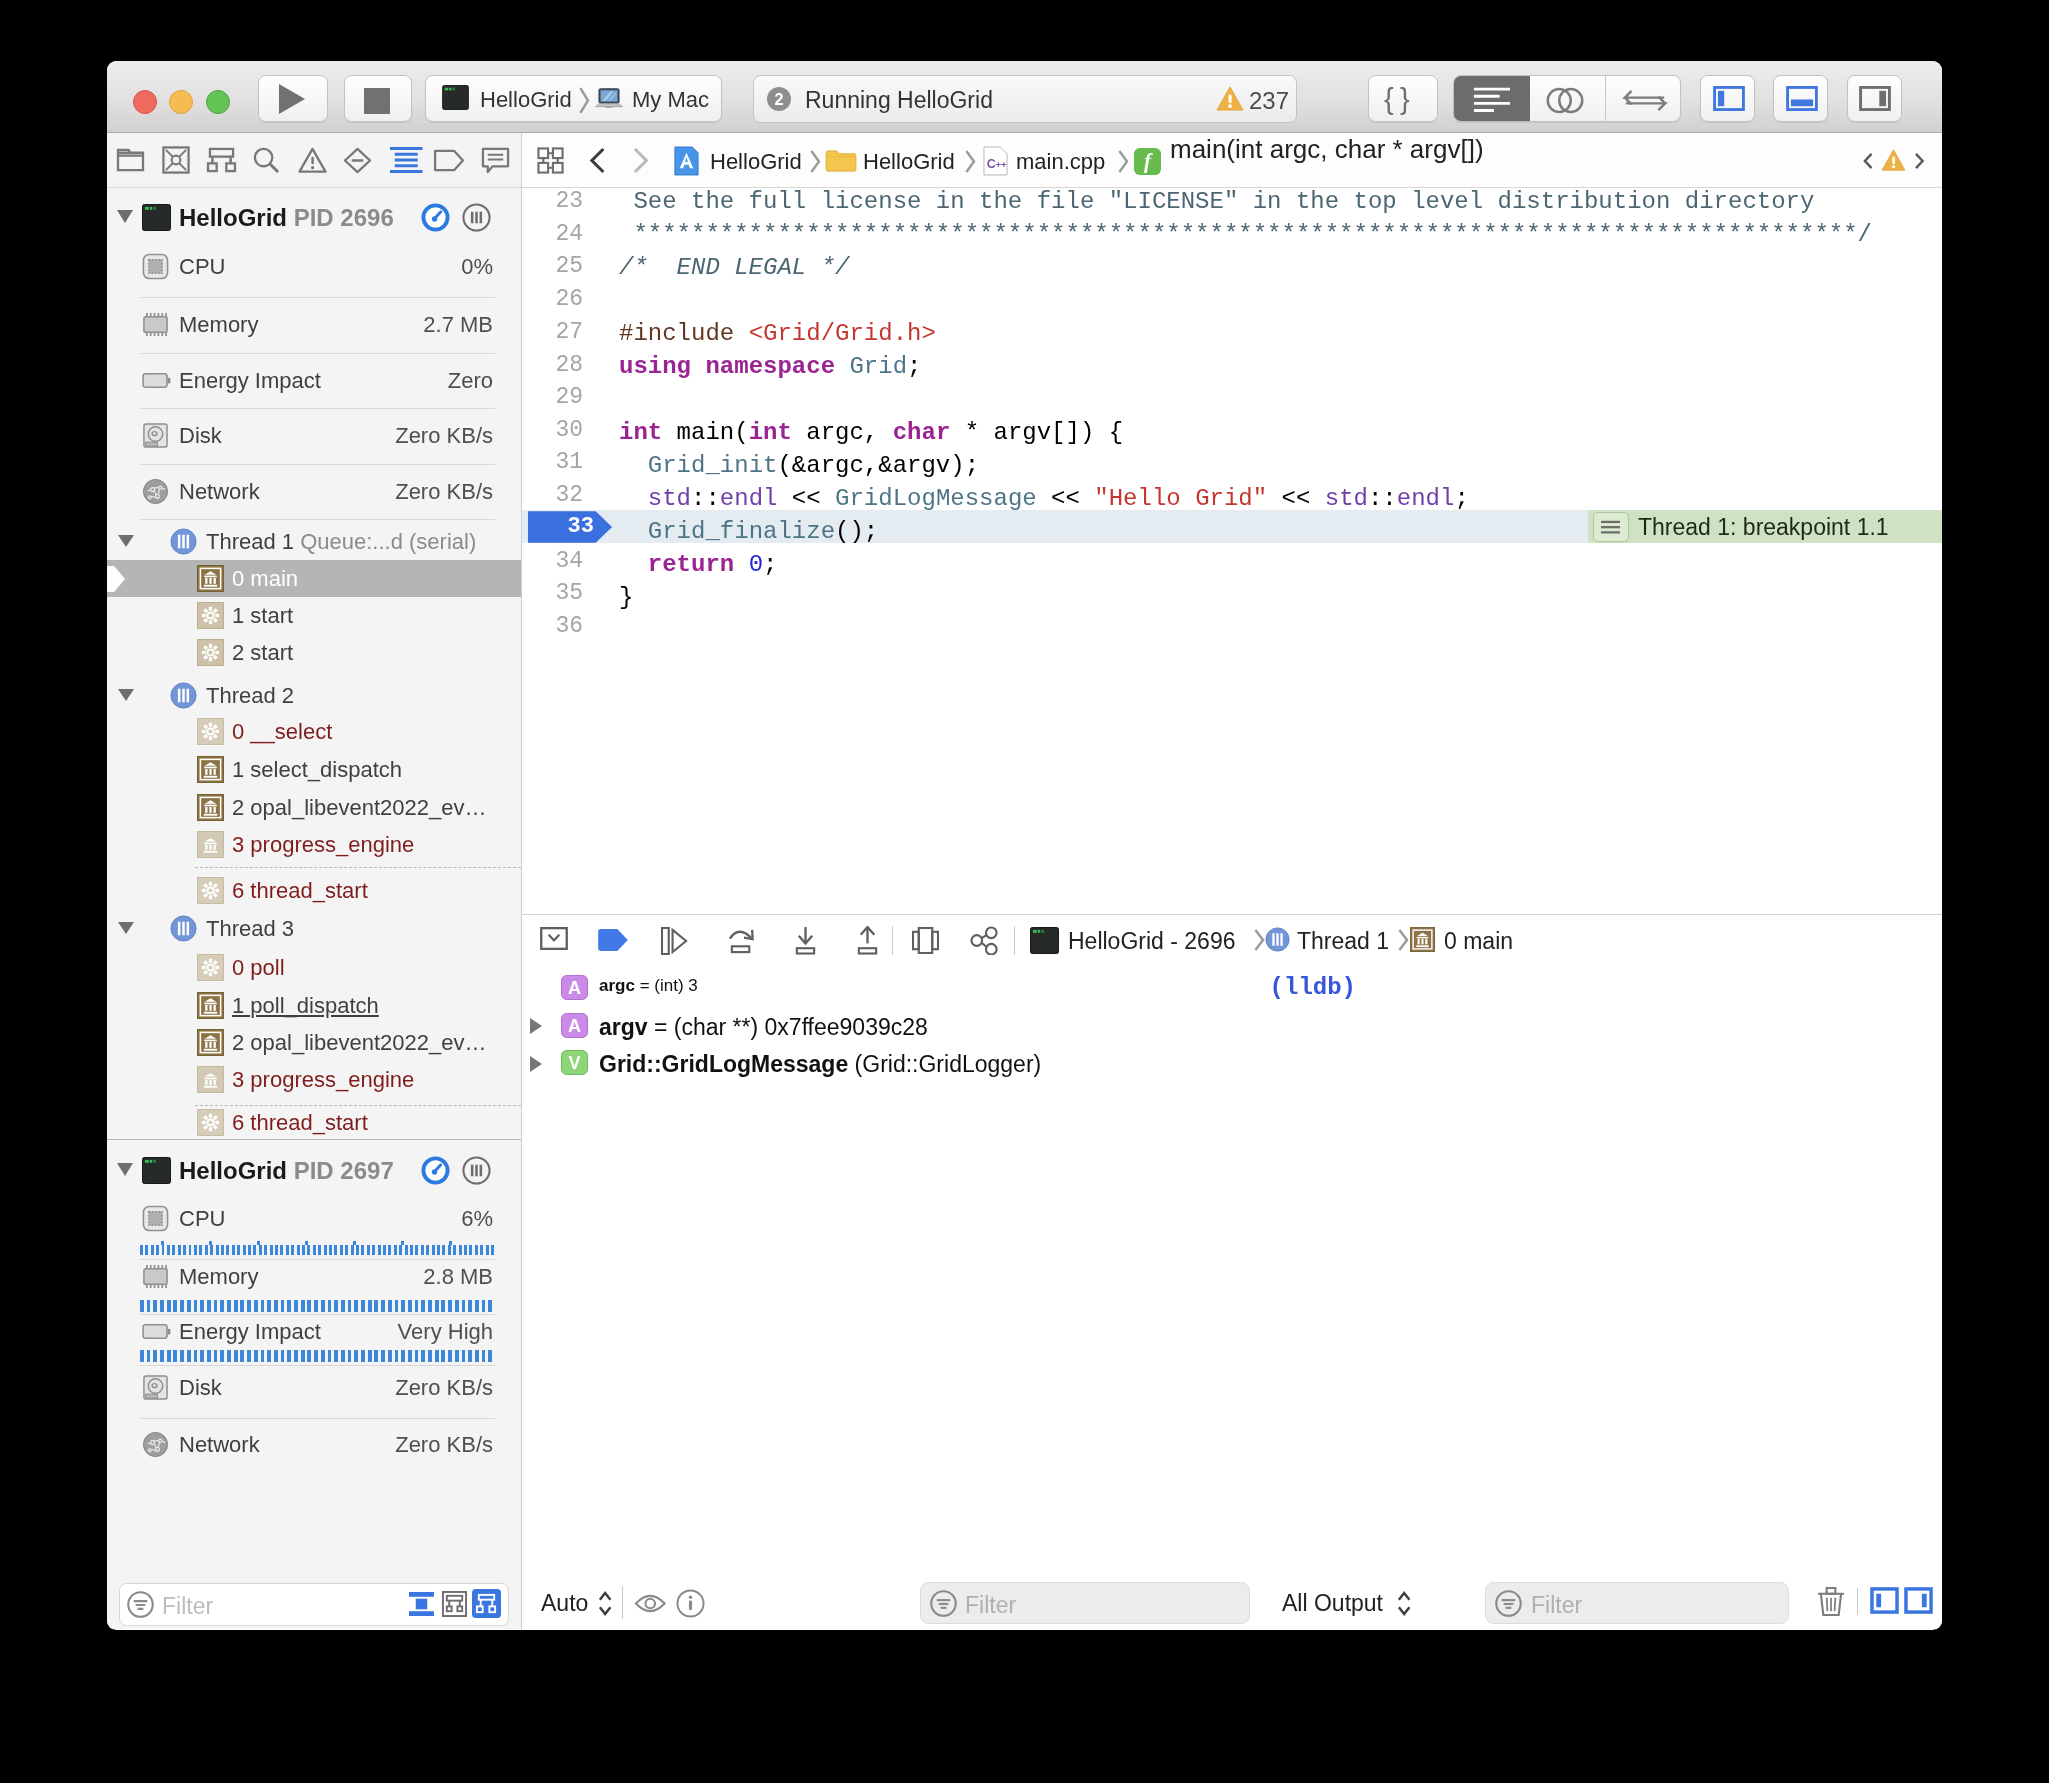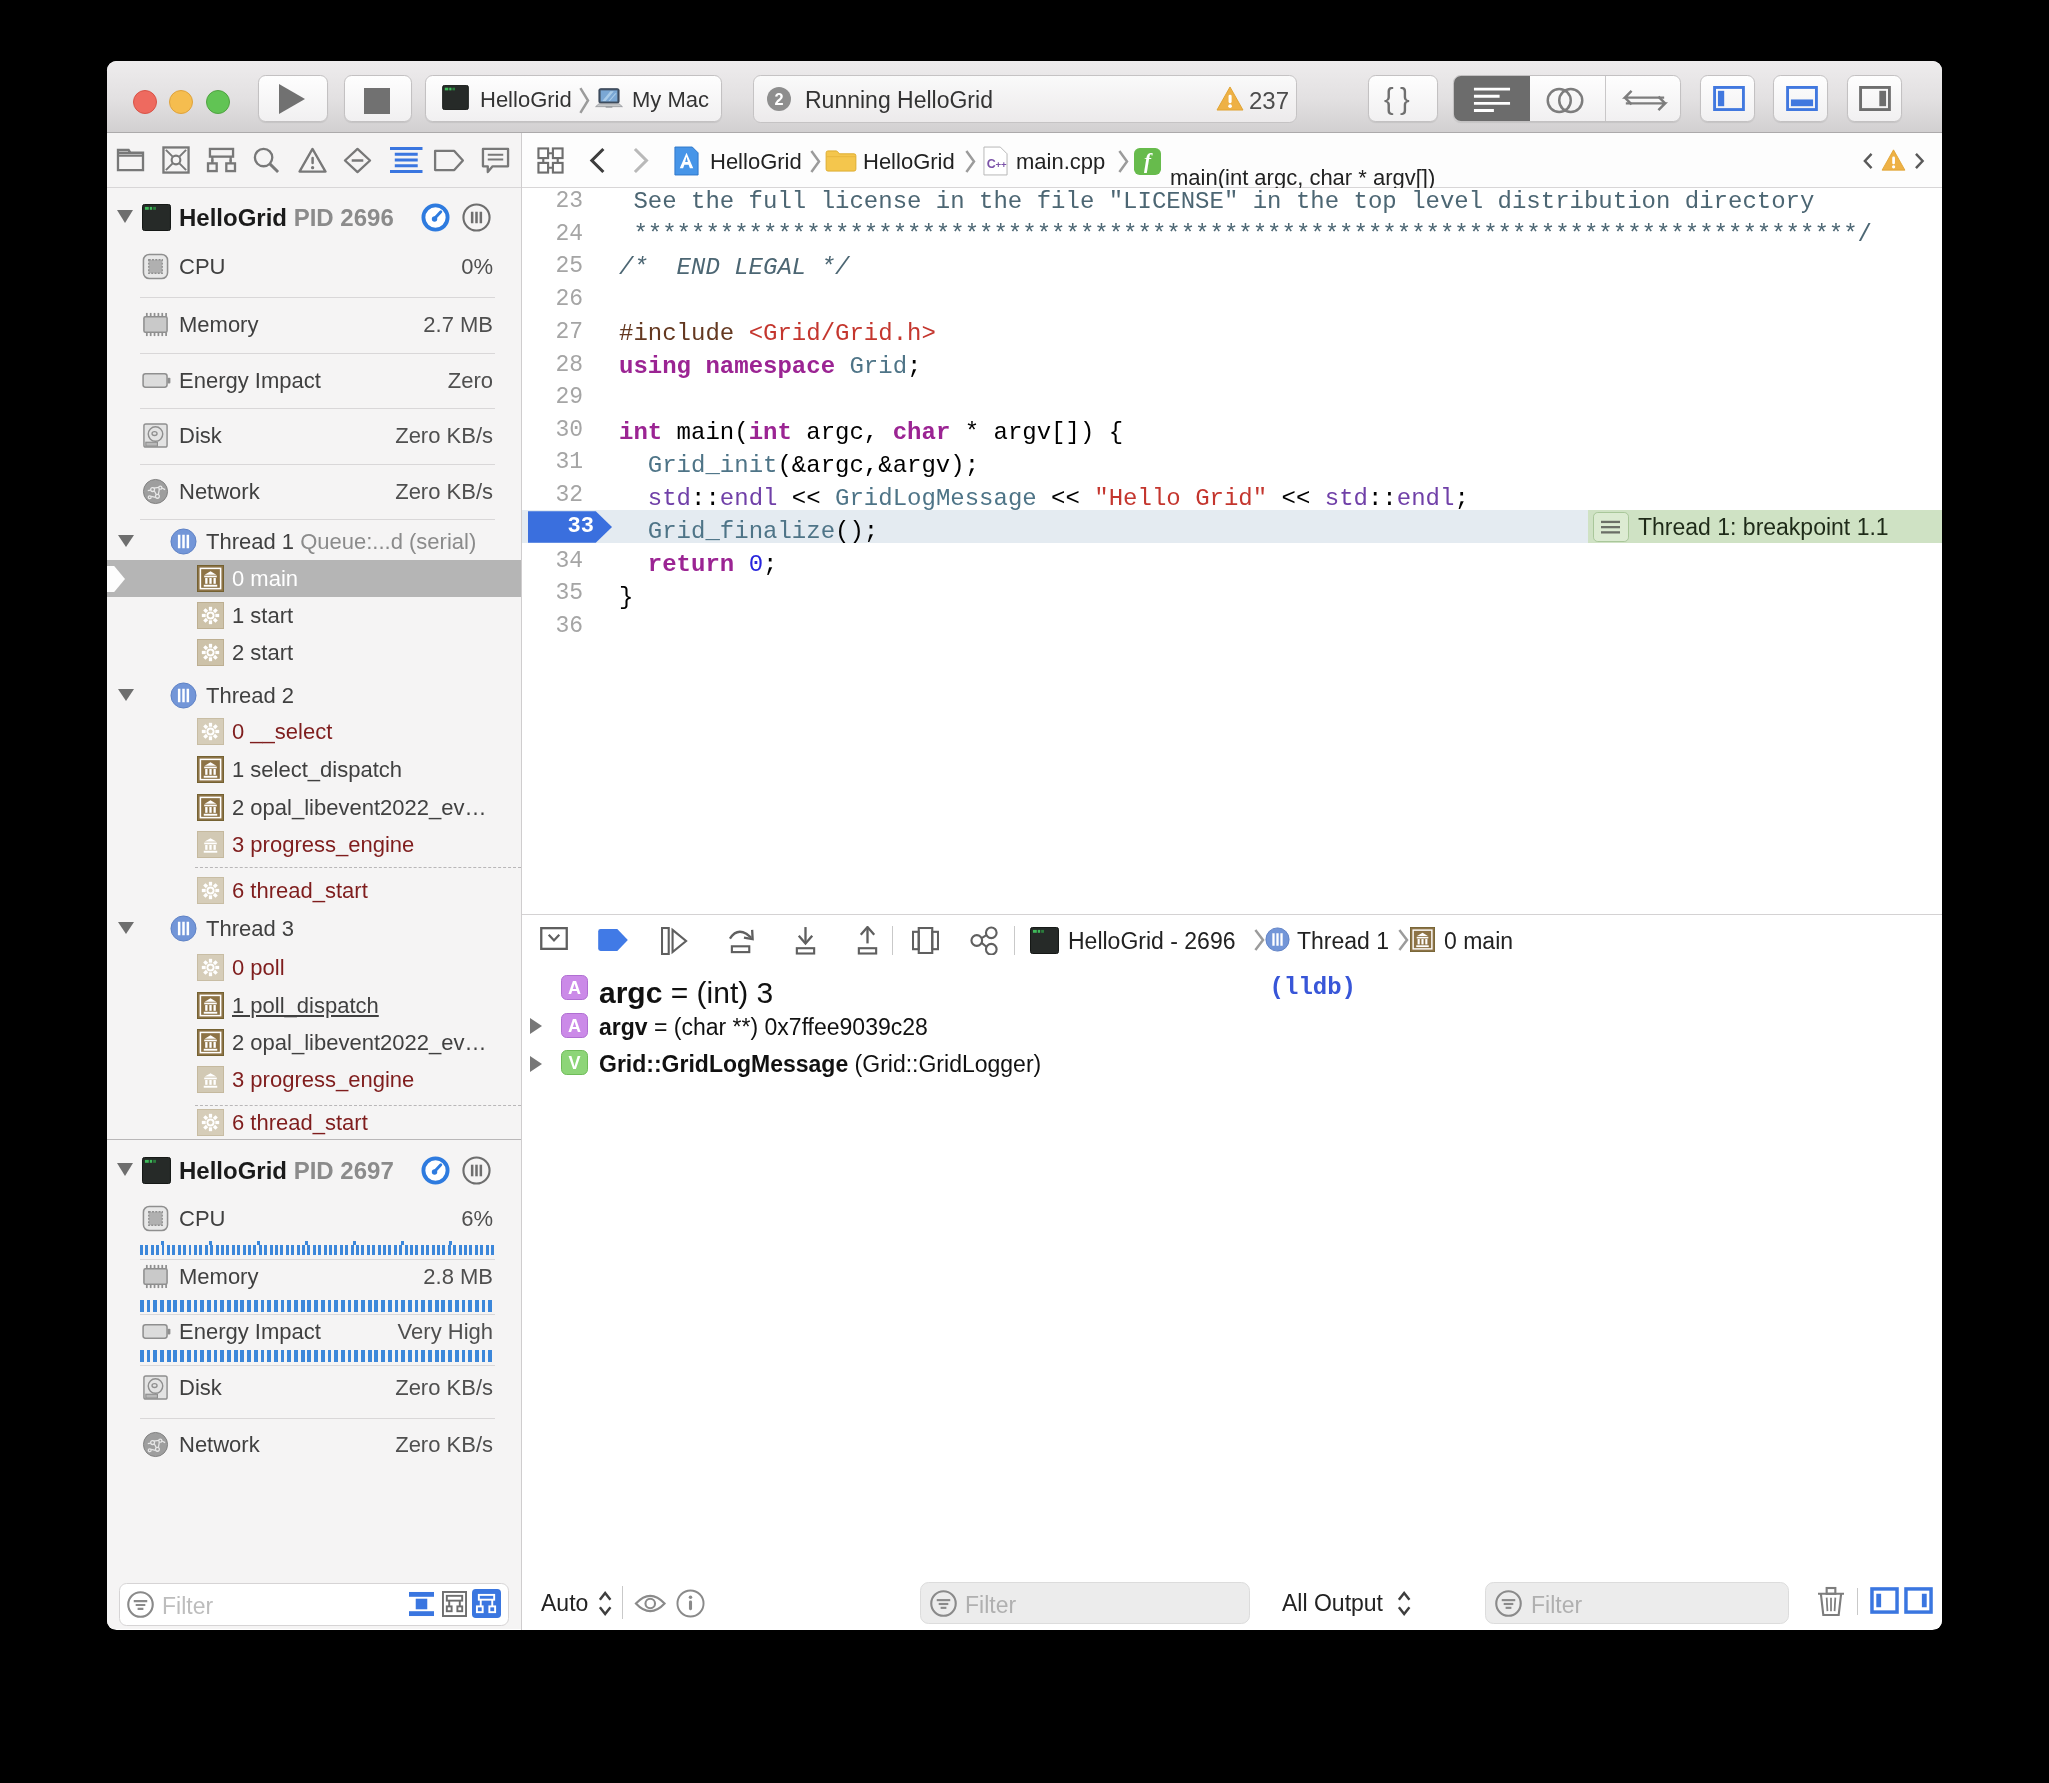--- a/index.html
+++ b/index.html
@@ -314,21 +314,21 @@
     <svg class="abs" style="left:462px;top:13.4px;" width="25" height="30" viewBox="0 0 26 31">
         <path d="M1 1 L18 1 L25 8 L25 30 L1 30 Z" fill="#fff" stroke="#b5b5b5"></path>
         <text x="4" y="23" font-family="Liberation Sans" font-size="13" font-weight="bold" fill="#7b52a8">C</text>
         <text x="13" y="23" font-family="Liberation Sans" font-size="10" font-weight="bold" fill="#7b52a8">++</text>
       </svg>
     <div class="abs" style="left:495px;top:16.3px;font-size:22px;color:#222;">main.cpp</div>
     <svg class="abs" style="left:596px;top:16.3px;" width="12.4" height="25" viewBox="0 0 13 26">
         <path d="M2.5 2 L10.5 13.0 L2.5 24" fill="none" stroke="#9b9b9b" stroke-width="2.6"></path>
       </svg>
     <div class="abs" style="left:613px;top:15.3px;width:27px;height:27px;border-radius:5.7px;background:#67bb4c;color:#fff;font-size:21px;font-style:italic;font-weight:bold;text-align:center;line-height:26px;font-family:'Liberation Serif',serif;">f</div>
-    <div class="abs" style="left:649px;top:32px;font-size:22px;color:#222;">main(int argc, char * argv[])</div>
+    <div class="abs" style="left:649px;top:1px;font-size:26px;color:#222;">main(int argc, char * argv[])</div>
 
     <svg class="abs" style="left:1341px;top:19px;" width="11.5" height="18" viewBox="0 0 12 19">
         <path d="M10 2 L3 9.5 L10 17" fill="none" stroke="#5a5a5a" stroke-width="2.6"></path>
       </svg>
     <svg class="abs" style="left:1360px;top:16.3px;" width="25" height="22" viewBox="0 0 29 26">
         <path d="M14.5 1 L28 25 L1 25 Z" fill="#eeb145" stroke="#e0a231" stroke-linejoin="round"></path>
         <rect x="13" y="9" width="3.2" height="9" rx="1.5" fill="#fff"></rect>
         <circle cx="14.6" cy="21" r="1.9" fill="#fff"></circle>
       </svg>
     <svg class="abs" style="left:1393px;top:19px;" width="11.5" height="18" viewBox="0 0 12 19">
@@ -718,21 +718,21 @@
         <path d="M2.5 2 L10.5 12.5 L2.5 23" fill="none" stroke="#9b9b9b" stroke-width="2.6"></path>
       </svg>
     <svg class="abs" style="left:889px;top:12.4px;" width="25" height="25" viewBox="0 0 26 26">
         <use href="#bank"></use>
       </svg>
     <div class="abs" style="left:923px;top:13.4px;font-size:23px;color:#222;">0 main</div>
   </div>
   <div id="vars">
 
     <div class="badge" style="left:40px;top:12.4px;background:#cb8ae8;border:1px solid #b06fd2;">A</div>
-    <div class="abs" style="left:78px;top:13.4px;font-size:30px;color:#111;"><b>argc</b> = (int) 3</div>
+    <div class="abs" style="left:78px;top:13.4px;font-size:17px;color:#111;"><b>argc</b> = (int) 3</div>
     <div class="abs" style="left:8.6px;top:55px;width:0;height:0;border-left:12.4px solid #777;border-top:8.6px solid transparent;border-bottom:8.6px solid transparent;"></div>
     <div class="badge" style="left:40px;top:50px;background:#cb8ae8;border:1px solid #b06fd2;">A</div>
     <div class="abs" style="left:78px;top:51px;font-size:23px;color:#111;"><b>argv</b> = (char **) 0x7ffee9039c28</div>
     <div class="abs" style="left:8.6px;top:93px;width:0;height:0;border-left:12.4px solid #777;border-top:8.6px solid transparent;border-bottom:8.6px solid transparent;"></div>
     <div class="badge" style="left:40px;top:87px;background:#8dd578;border:1px solid #6fbc59;">V</div>
     <div class="abs" style="left:78px;top:88px;font-size:23px;color:#111;"><b>Grid::GridLogMessage</b> (Grid::GridLogger)</div>
 
     <div class="abs" style="left:20px;top:627px;font-size:23px;color:#222;">Auto</div>
     <svg class="abs" style="left:76px;top:627px;" width="16.3" height="27" viewBox="0 0 17 28">
         <path d="M3 10 L8.5 3 L14 10 M3 18 L8.5 25 L14 18" fill="none" stroke="#3e3e3e" stroke-width="2.6"></path>

